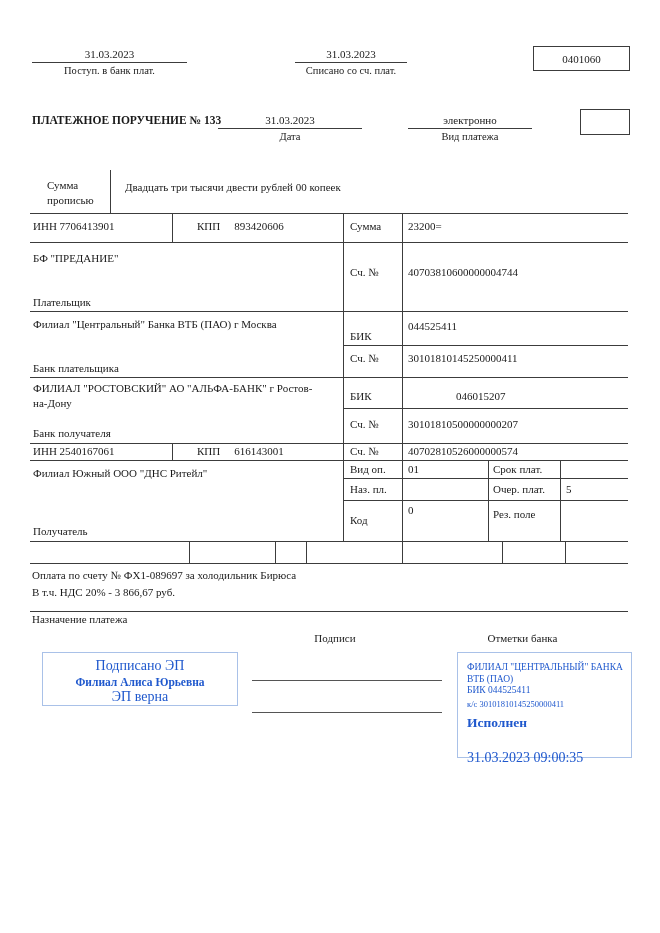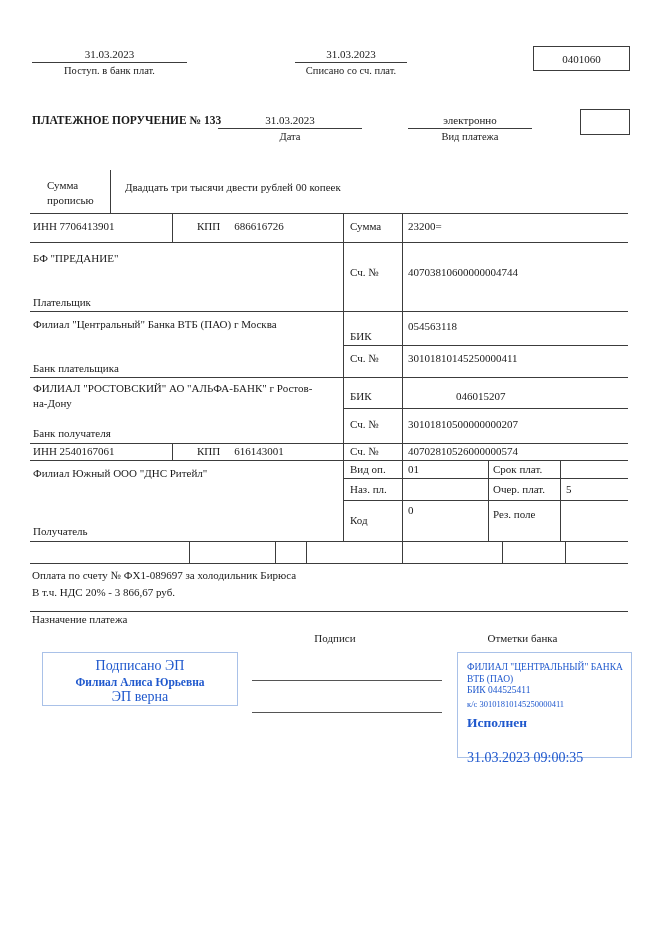--- a/index.html
+++ b/index.html
@@ -87,32 +87,32 @@
     <div class="vline" style="left:245px; top:371px; height:22px;"></div>
     <div class="vline" style="left:276px; top:371px; height:22px;"></div>
     <div class="vline" style="left:472px; top:371px; height:22px;"></div>
     <div class="vline" style="left:535px; top:371px; height:22px;"></div>
 
     <div class="abs" style="left:17px; top:8px; width:58px; line-height:15px;">Сумма прописью</div>
     <div class="abs" style="left:95px; top:11px; width:480px;">Двадцать три тысячи двести рублей 00 копеек</div>
 
     <div class="abs" style="left:3px; top:50px;">ИНН 7706413901</div>
     <div class="abs" style="left:167px; top:50px;">
-      <span>КПП</span><span class="kpp-val">686616726</span>
+      <span>КПП</span><span class="kpp-val">893420606</span>
     </div>
     <div class="abs" style="left:320px; top:50px;">Сумма</div>
     <div class="abs" style="left:378px; top:50px;">23200=</div>
 
     <div class="abs" style="left:3px; top:82px; width:300px;">БФ "ПРЕДАНИЕ"</div>
     <div class="abs" style="left:320px; top:96px;">Сч. №</div>
     <div class="abs" style="left:378px; top:96px;">40703810600000004744</div>
     <div class="abs" style="left:3px; top:126px;">Плательщик</div>
 
     <div class="abs" style="left:3px; top:148px; width:305px;">Филиал "Центральный" Банка ВТБ (ПАО) г Москва</div>
-    <div class="abs" style="left:378px; top:150px;">054563118</div>
+    <div class="abs" style="left:378px; top:150px;">044525411</div>
     <div class="abs" style="left:320px; top:160px;">БИК</div>
     <div class="abs" style="left:320px; top:182px;">Сч. №</div>
     <div class="abs" style="left:378px; top:182px;">30101810145250000411</div>
     <div class="abs" style="left:3px; top:192px;">Банк плательщика</div>
 
     <div class="abs" style="left:3px; top:211px; width:290px; line-height:15px;">ФИЛИАЛ "РОСТОВСКИЙ" АО "АЛЬФА-БАНК" г Ростов-на-Дону</div>
     <div class="abs" style="left:320px; top:220px;">БИК</div>
     <div class="abs" style="left:378px; top:220px;margin-left:48px;">046015207</div>
     <div class="abs" style="left:320px; top:248px;">Сч. №</div>
     <div class="abs" style="left:378px; top:248px;">30101810500000000207</div>

